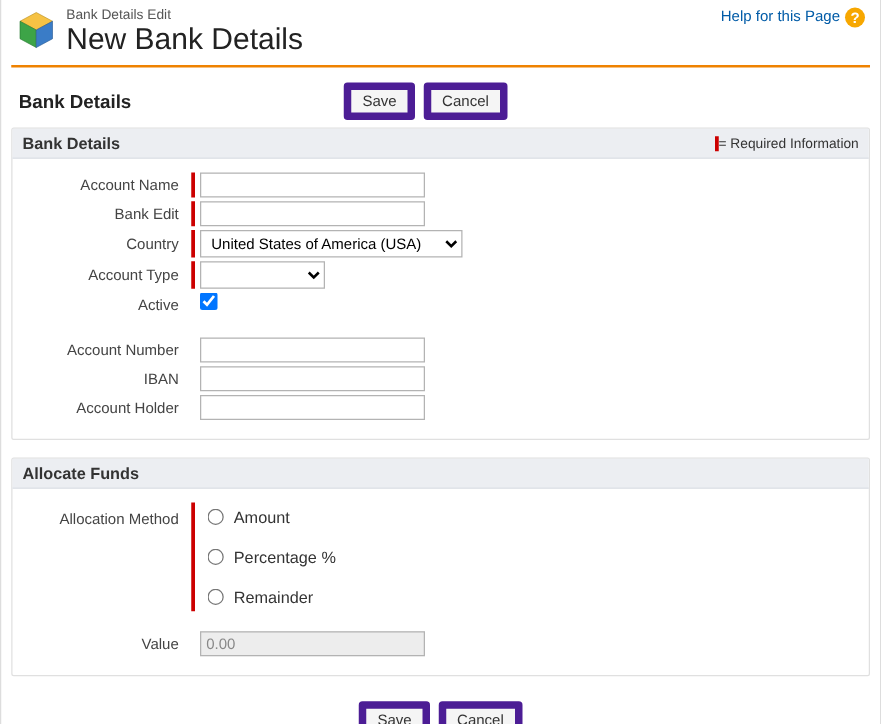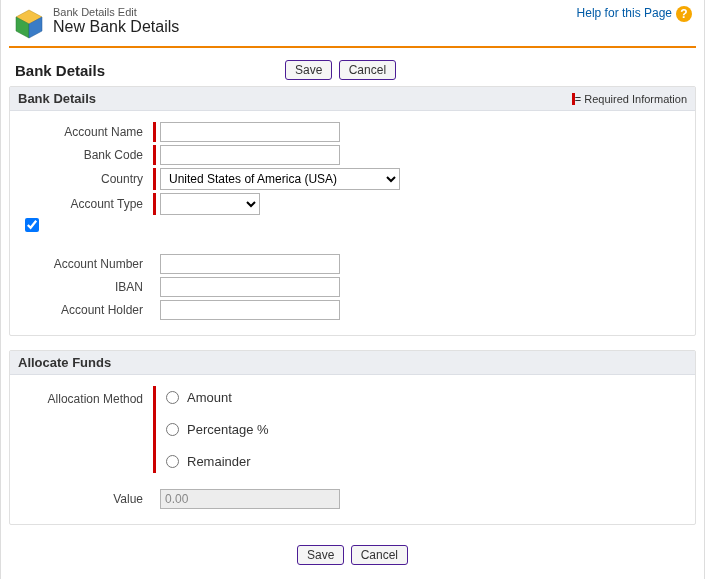--- a/index.html
+++ b/index.html
@@ -23,21 +23,21 @@
     gap: 33px;
   }
   .header-left { display: flex; gap: 8px; align-items: flex-start; }
   .cube-icon {
     width: 32px; height: 32px;
     position: relative;
     margin-top: 2px;
   }
   .cube-icon svg { width: 32px; height: 32px; }
   .breadcrumb { font-size: 11px; color: #555; }
-  .page-title { font-size: 16px; color: #222; font-weight: normal; margin-top: 0px; }
+  .page-title { font-size: 24px; color: #222; font-weight: normal; margin-top: 0px; }
   .help-link { font-size: 12px; color: #015ba7; text-decoration: none; display: flex; gap: 4px; }
   .help-q {
     width: 16px; height: 16px; border-radius: 50%;
     background: #f7a700; color: #fff; font-weight: bold;
     font-size: 12px; display: inline-flex; align-items: center; justify-content: center;
   }
   .rule {
     height: 2px;
     background: linear-gradient(#ef8200, #ef8200);
     margin: 2px 0 10px 0;
@@ -47,21 +47,21 @@
     align-items: center;
     justify-content: space-between;
     padding: 2px 0 6px 6px;
   }
   .section-title { font-size: 15px; font-weight: bold; color: #222; }
   .top-buttons { margin-left: auto; margin-right: auto; }
   .btn {
     font-family: Arial, sans-serif;
     font-size: 12px;
     background: #f5f5f5;
-    border: 1px solid #4c1d95;
+    border: 6px solid #4c1d95;
     border-radius: 3px;
     padding: 2px 9px;
     color: #333;
     cursor: pointer;
   }
   .btn + .btn { margin-left: 3px; }
   .panel {
     border: 1px solid #e0e0e0;
     border-radius: 2px;
     margin-bottom: 14px;
@@ -107,21 +107,21 @@
   .req-mark.hidden { background: transparent; }
   .text-input {
     border: 1px solid #b3b3b3;
     background: #fff;
     height: 20px;
     width: 180px;
     padding: 1px 4px;
     font-size: 12px;
   }
   .text-input.disabled { background: #ededed; color: #888; }
-  select.text-input { height: 22px; width: 240px; }
+  select.text-input { height: 22px; width: 210px; }
   select.text-input.narrow { width: 100px; }
   .checkbox { width: 14px; height: 14px; }
   .radio-group { display: flex; flex-direction: column; gap: 17px; padding: 4px 6px; }
   .radio-row { display: flex; align-items: center; gap: 8px; font-size: 13px; color: #333; }
   .gap-row { height: 10px; }
   .bottom-buttons {
     text-align: center;
     padding: 6px 0 2px 0;
   }
   .value-row .req-wrap { align-items: center; }
@@ -174,21 +174,21 @@
 
       <div class="form-row">
         <div class="form-label">Account Name</div>
         <div class="req-wrap">
             <div class="req-mark"></div>
           <input type="text" class="text-input" value="" style="">
         </div>
       </div>
 
       <div class="form-row">
-        <div class="form-label">Bank Code</div>
+        <div class="form-label">Bank Edit</div>
         <div class="req-wrap">
             <div class="req-mark"></div>
           <input type="text" class="text-input" value="" style="">
         </div>
       </div>
 
       <div class="form-row">
         <div class="form-label">Country</div>
         <div class="req-wrap">
             <div class="req-mark"></div>
@@ -202,20 +202,21 @@
         <div class="form-label">Account Type</div>
         <div class="req-wrap">
             <div class="req-mark"></div>
           <select class="text-input narrow">
             <option></option>
           </select>
         </div>
       </div>
 
       <div class="form-row">
+        <div class="form-label">Active</div>
         <div class="req-wrap">
             <div class="req-mark hidden"></div>
           <input type="checkbox" class="checkbox" checked="" style="">
         </div>
       </div>
 
       <div class="gap-row"></div>
 
 
       <div class="form-row">

